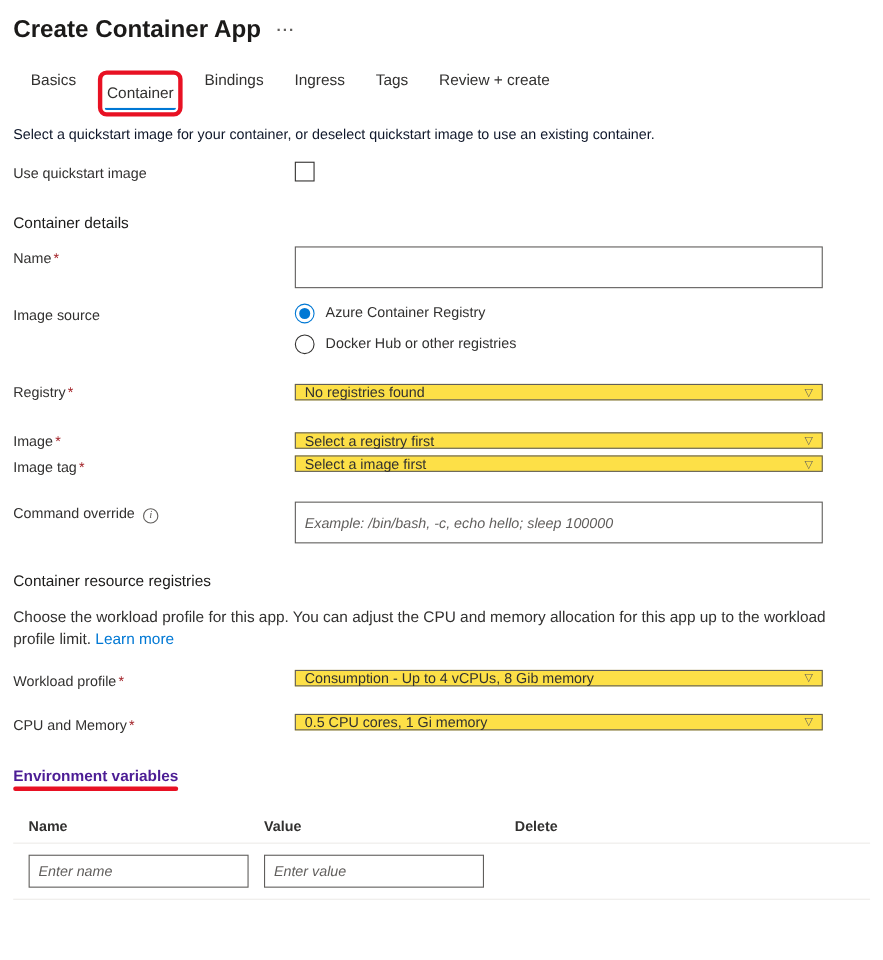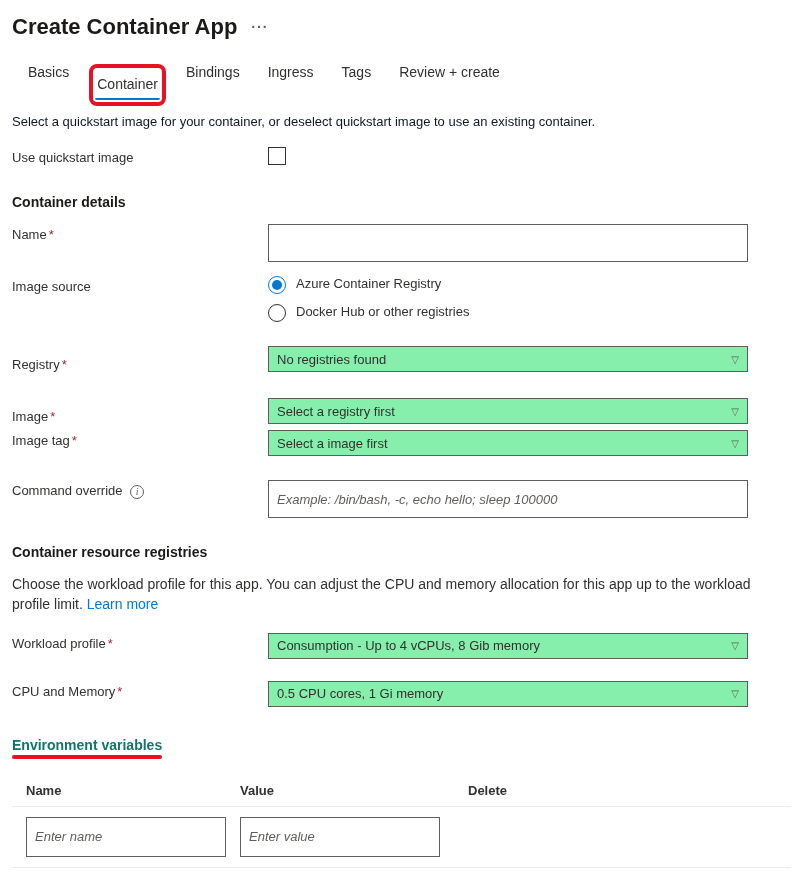--- a/index.html
+++ b/index.html
@@ -67,21 +67,21 @@
     padding-top: 3px;
     font-size: 13px;
     color: #323130;
   }
   .field-col {
     flex: 1;
     max-width: 480px;
   }
   .req { color: #a4262c; margin-left: 2px; }
   .section-title {
-    font-weight: 700;
+    font-weight: 400;
     font-size: 14px;
     margin: 26px 0 14px 0;
     color: #1b1a19;
   }
   .checkbox {
     width: 18px; height: 18px;
     border: 1px solid #323130;
     display: inline-block;
     cursor: pointer;
     background: #fff;
@@ -93,29 +93,29 @@
     padding: 18px 8px;
     font-size: 13px;
     font-family: inherit;
   }
   input[type="text"].text-input::placeholder {
     font-style: italic;
     color: #605e5c;
   }
   .select {
     width: 100%;
-    height: 26px;
+    height: 15px;
     border: 1px solid #605e5c;
     padding: 2px 8px;
     font-size: 13px;
     display: flex;
     align-items: center;
     justify-content: space-between;
     cursor: pointer;
-    background: #86efac;
+    background: #fde047;
     color: #323130;
   }
   .select .chev {
     font-size: 10px;
     color: #605e5c;
   }
   .radio-row {
     display: flex;
     align-items: flex-start;
     gap: 10px;
@@ -149,21 +149,21 @@
     color: #605e5c;
     margin-left: 4px;
     font-style: italic;
     font-family: Georgia, serif;
   }
   .link { color: #0078d4; cursor: pointer; }
   .env-section-title {
     font-weight: 600;
     font-size: 14px;
     margin: 30px 0 2px 0;
-    color: #0f766e;
+    color: #4c1d95;
   }
   .underline-red {
     width: 150px;
     height: 4px;
     background: #e81123;
     border-radius: 3px;
     margin-bottom: 18px;
   }
   .env-table {
     width: 100%;
@@ -180,21 +180,21 @@
   }
   .env-row {
     padding: 10px 0;
     border-bottom: 1px solid #edebe9;
   }
   .env-col-name { width: 228px; padding-left: 14px; }
   .env-col-value { width: 228px; }
   .env-col-delete { flex: 1; }
   .env-input {
     width: 200px;
-    height: 40px;
+    height: 30px;
     border: 1px solid #605e5c;
     padding: 2px 8px;
     font-size: 13px;
     font-family: inherit;
   }
   .env-input::placeholder {
     font-style: italic;
     color: #605e5c;
   }
   .alloc-text {

